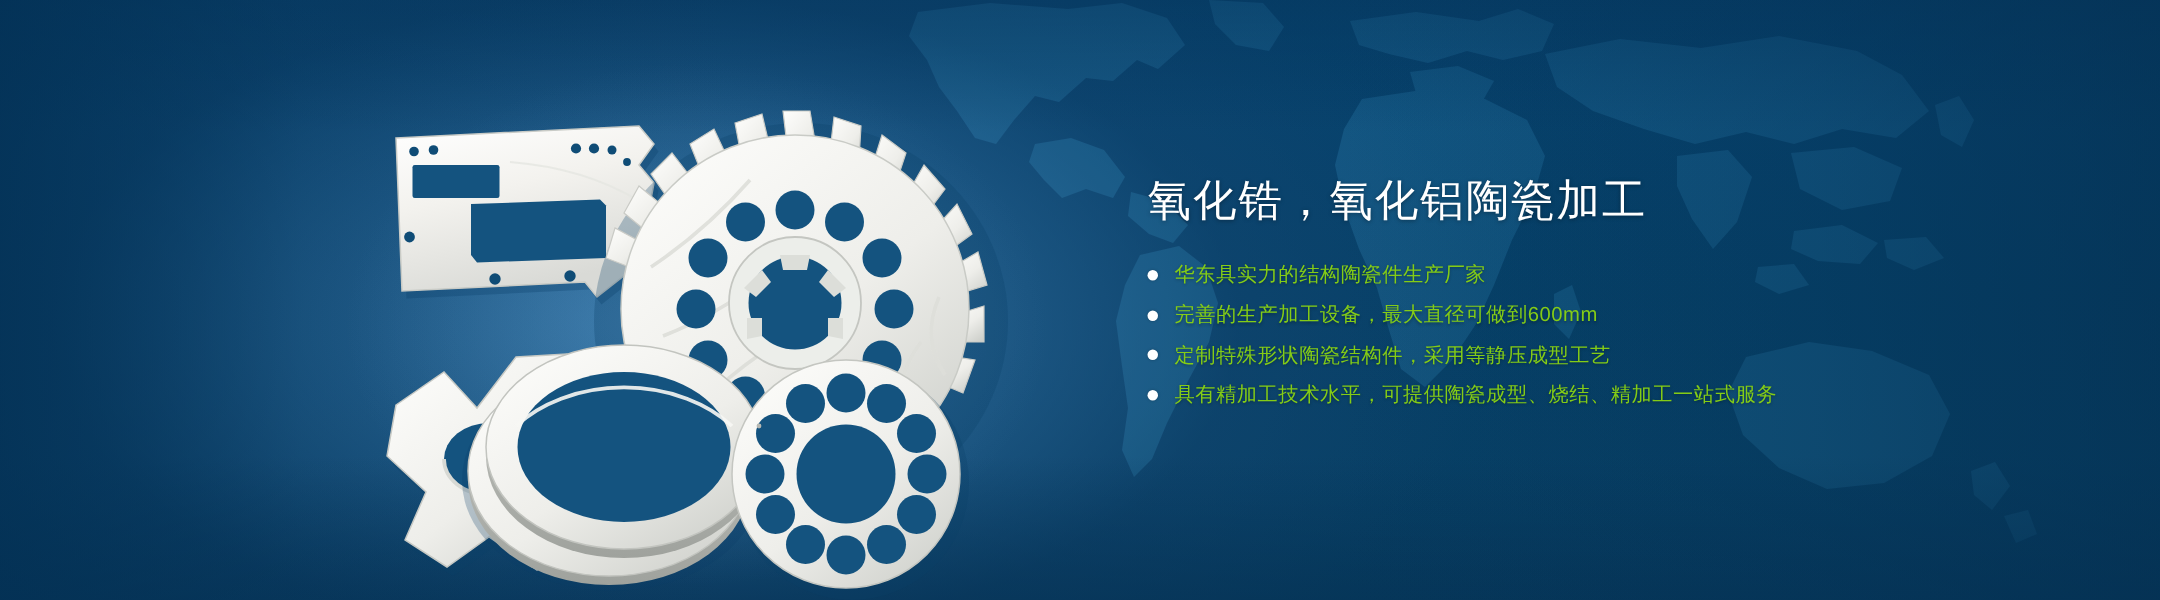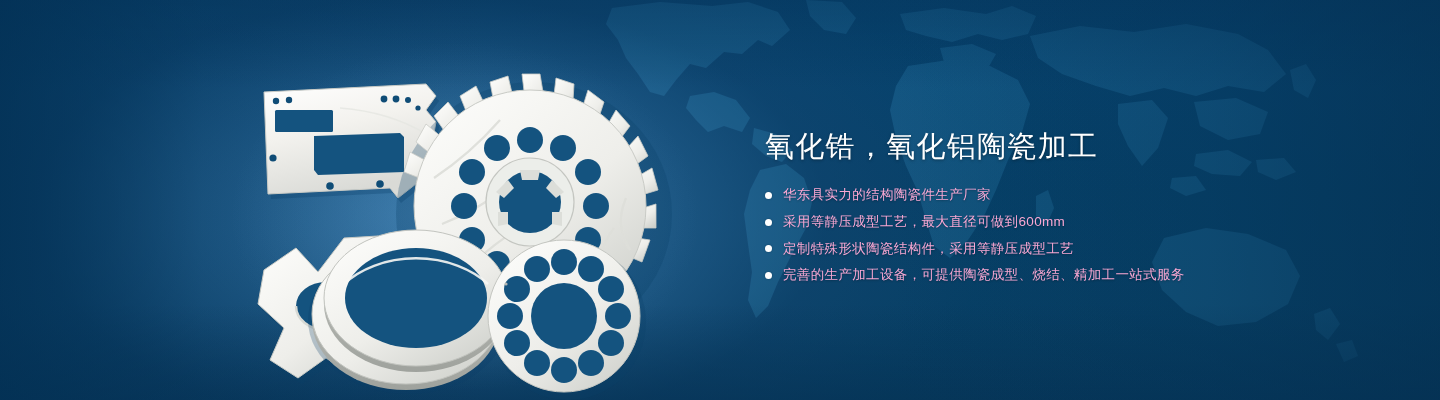--- a/index.html
+++ b/index.html
@@ -70,21 +70,21 @@
     left: 765px;
     top: 112px;
     width: 600px;
   }
   .headline {
     color: #ffffff;
     font-size: 29px;
     font-weight: 400;
     letter-spacing: 1.3px;
     line-height: 1.25;
-    margin: 16px 0 22px 0;
+    margin: 4px 0 22px 0;
     text-shadow: 0 1px 3px rgba(0,0,0,0.35);
     white-space: nowrap;
     font-family: Liberation Serif, serif;
   }
   .bullets {
     list-style: none;
     margin: 0;
     padding: 0;
   }
   .bullet {
@@ -96,21 +96,21 @@
   .bullet-dot {
     flex: 0 0 auto;
     width: 7px;
     height: 7px;
     border-radius: 50%;
     background: #ffffff;
     margin-right: 11px;
     box-shadow: 0 0 2px rgba(0,0,0,0.25);
   }
   .bullet-text {
-    color: #f9a8d4;
+    color: #84cc16;
     font-size: 13.5px;
     font-weight: 400;
     letter-spacing: 0.35px;
     line-height: 1.35;
     text-shadow: 0 1px 2px rgba(0,0,0,0.30);
   }
 </style>
 </head>
 <body>
 
@@ -329,26 +329,26 @@
   <div class="copy">
     <h1 class="headline">氧化锆，氧化铝陶瓷加工</h1>
 
     <ul class="bullets">
       <li class="bullet">
         <span class="bullet-dot"></span>
         <span class="bullet-text">华东具实力的结构陶瓷件生产厂家</span>
       </li>
       <li class="bullet">
         <span class="bullet-dot"></span>
-        <span class="bullet-text">采用等静压成型工艺，最大直径可做到600mm</span>
+        <span class="bullet-text">完善的生产加工设备，最大直径可做到600mm</span>
       </li>
       <li class="bullet">
         <span class="bullet-dot"></span>
         <span class="bullet-text">定制特殊形状陶瓷结构件，采用等静压成型工艺</span>
       </li>
       <li class="bullet">
         <span class="bullet-dot"></span>
-        <span class="bullet-text">完善的生产加工设备，可提供陶瓷成型、烧结、精加工一站式服务</span>
+        <span class="bullet-text">具有精加工技术水平，可提供陶瓷成型、烧结、精加工一站式服务</span>
       </li>
     </ul>
   </div>
 
 </div>
 
 </body></html>

